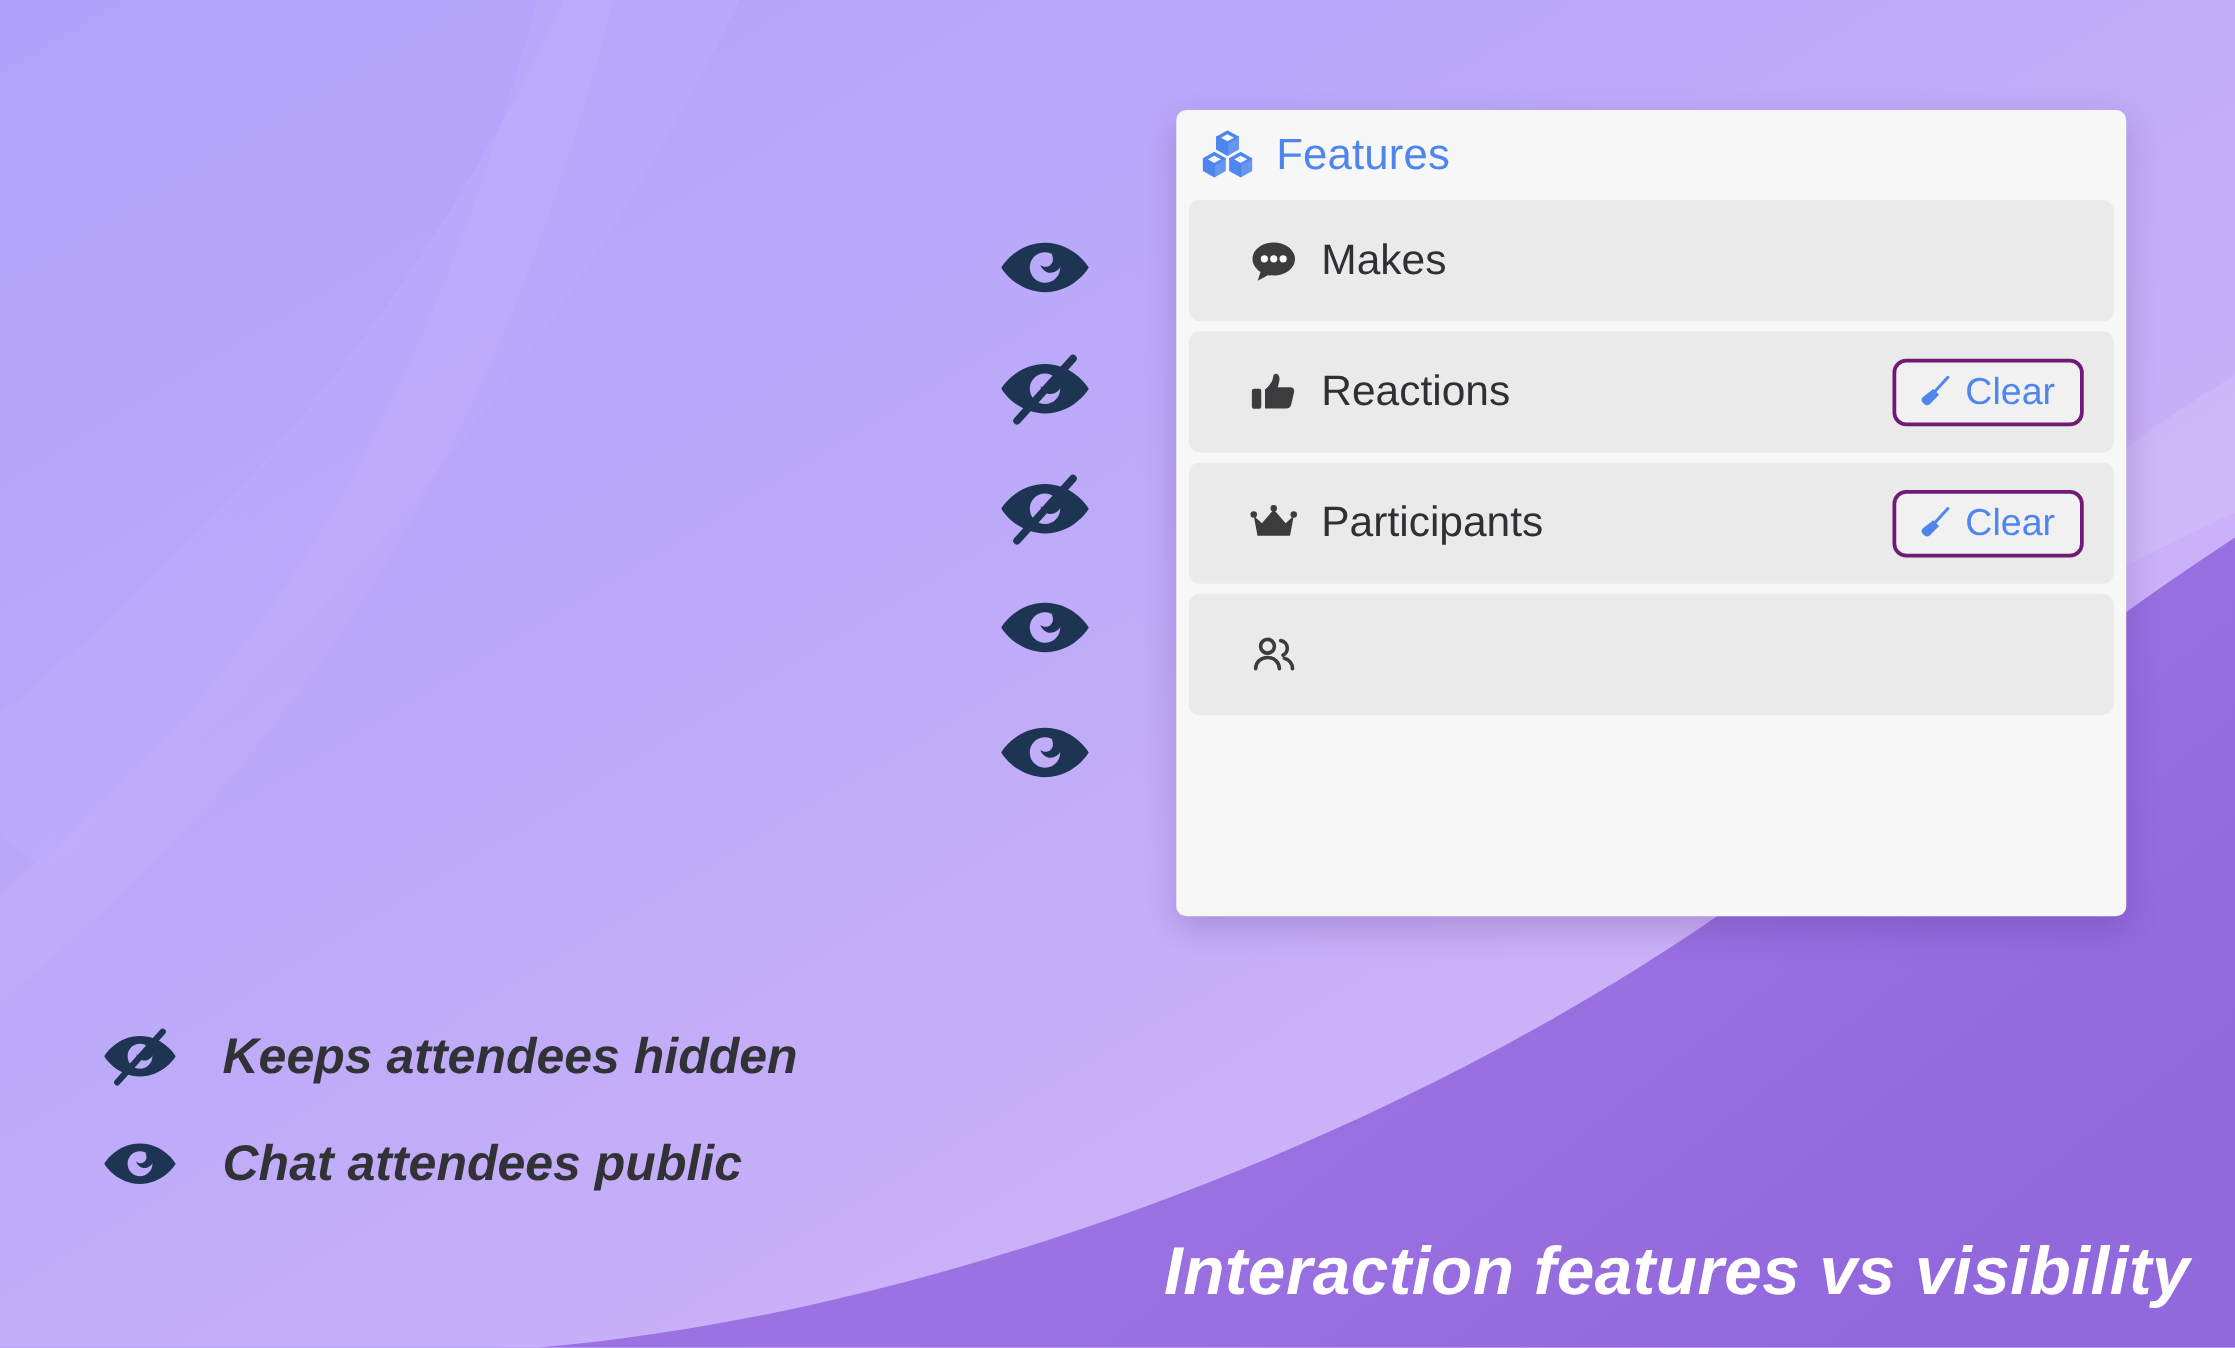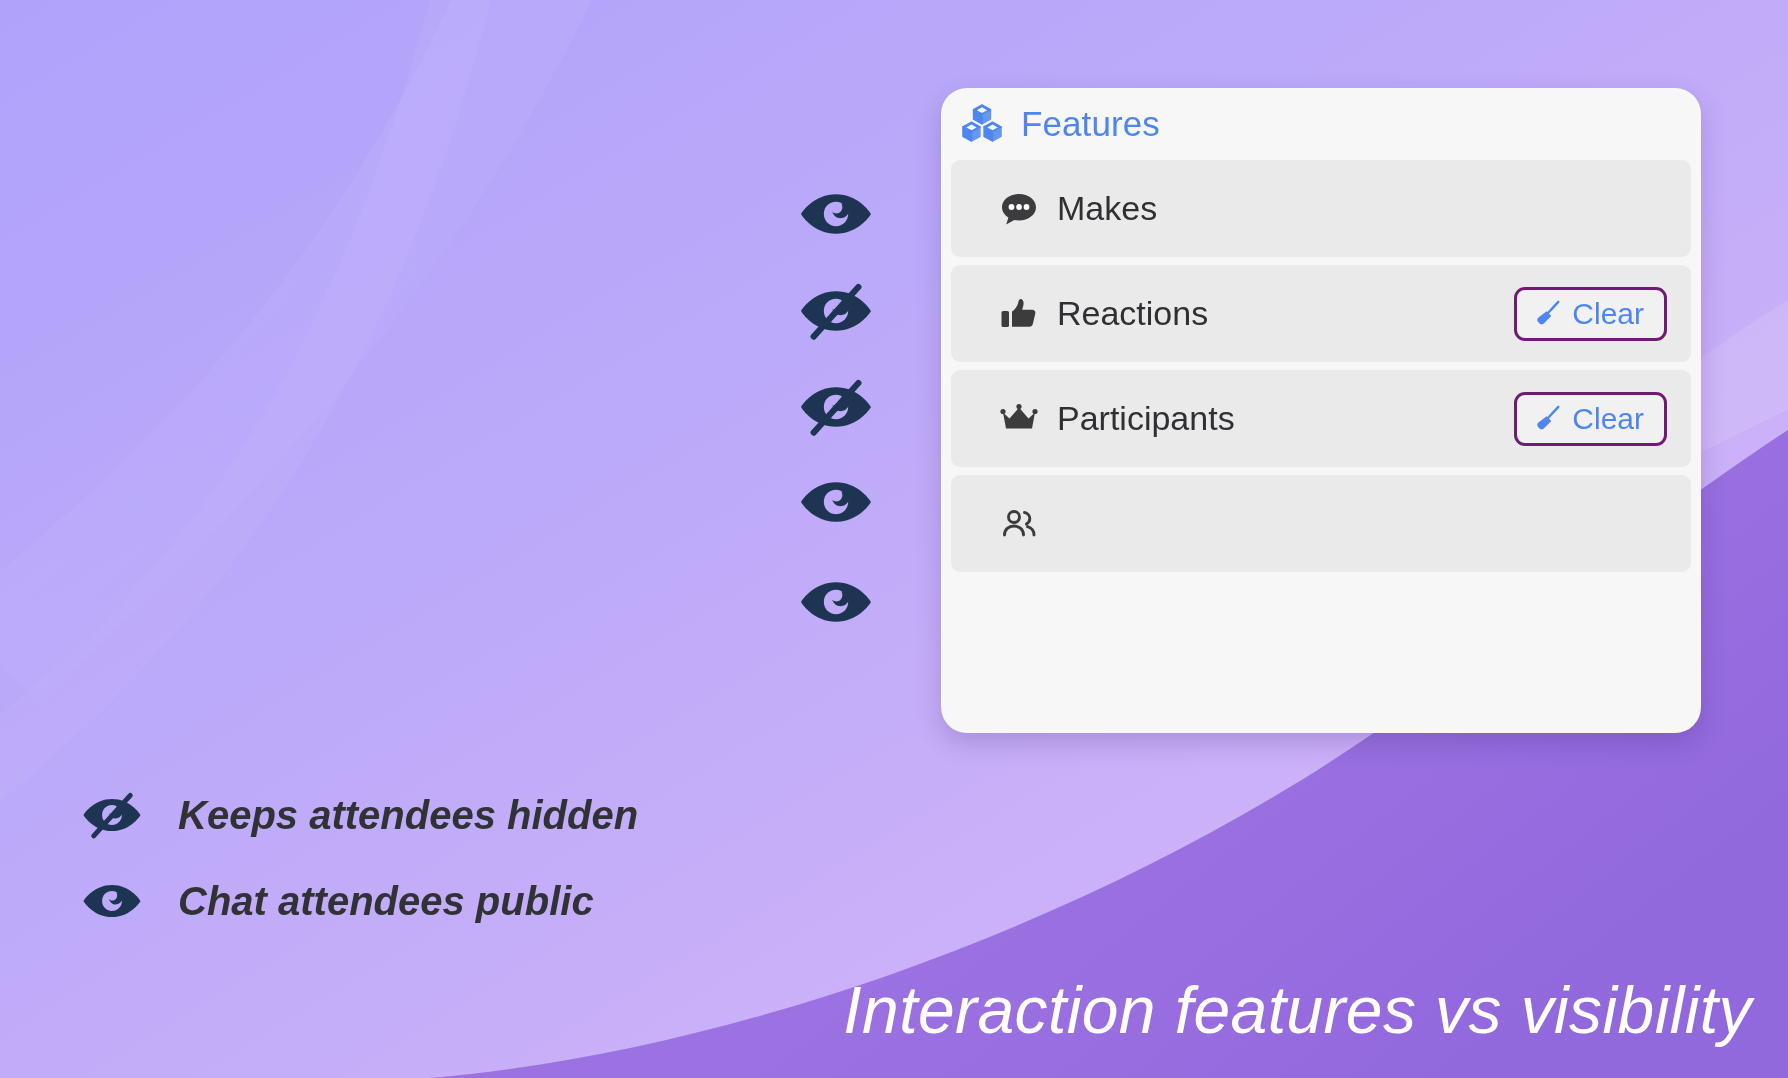--- a/index.html
+++ b/index.html
@@ -25,21 +25,21 @@
   }
 
   
   #features-card {
     position: absolute;
     left: 941px;
     top: 88px;
     width: 760px;
     height: 645px;
     background: #f7f7f8;
-    border-radius: 26px;
+    border-radius: 8px;
     box-shadow: 0 10px 26px rgba(60, 30, 110, 0.22);
     z-index: 3;
     overflow: hidden;
     box-sizing: border-box;
     padding: 0 6px 8px 6px;
   }
 
   #card-header {
     height: 72px;
     display: flex;
@@ -103,21 +103,21 @@
     position: absolute;
     z-index: 2;
     width: 76px;
     height: 76px;
   }
 
   
   #legend {
     position: absolute;
     left: 72px;
-    top: 772px;
+    top: 802px;
     z-index: 2;
   }
   .legend-row {
     display: flex;
     align-items: center;
     gap: 26px;
     height: 86px;
   }
   .legend-row .legend-text {
     font-size: 40px;
@@ -135,23 +135,23 @@
     flex: none;
   }
 
   
   #caption {
     position: absolute;
     right: 36px;
     bottom: 30px;
     z-index: 4;
     color: #ffffff;
-    font-size: 66px;
+    font-size: 54px;
     font-style: italic;
-    font-weight: normal;
+    font-weight: bold;
     letter-spacing: 0.4px;
     white-space: nowrap;
     text-align: right;
   }
 </style>
 </head>
 <body>
 
 <svg id="bg-layer" viewBox="0 0 1788 1078" preserveAspectRatio="none">
   <defs>

